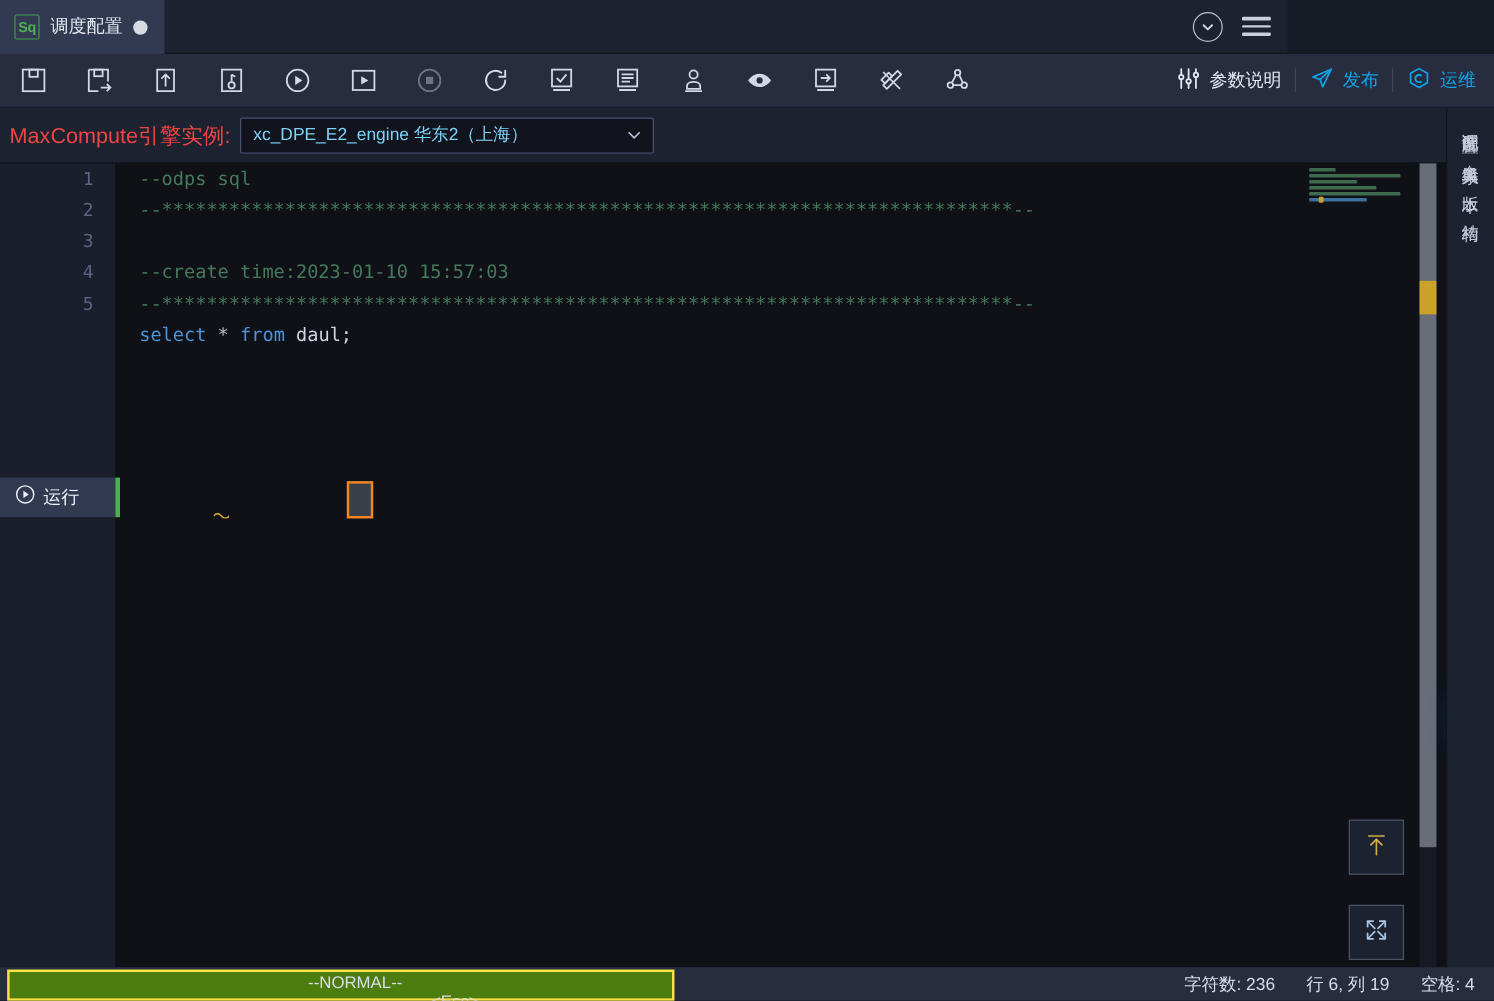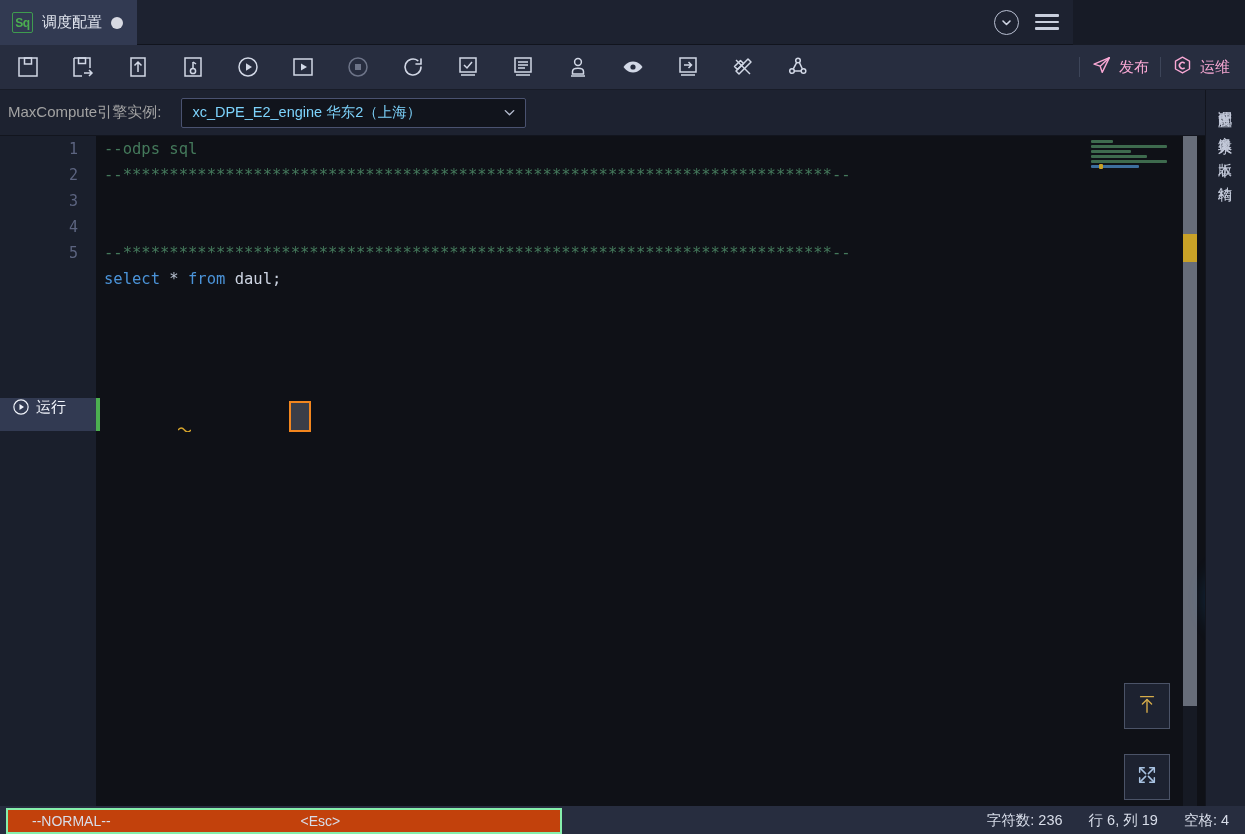--- a/index.html
+++ b/index.html
@@ -71,31 +71,31 @@
 
   .toolbar-right {
     margin-left: auto; display: flex; align-items: center;
     padding-right: 4px; height: 45px;
   }
   .tb-text-btn {
     display: flex; align-items: center; gap: 7px;
     padding: 0 11px; height: 45px; cursor: pointer;
     color: #e5e9f2; font-size: 15px;
   }
-  .tb-text-btn.dim { color: #f9a8d4; }
+  .tb-text-btn.dim { color: #0ea5e9; }
   .tb-sep { width: 1px; height: 20px; background: #3d4559; }
 
   
   .enginebar {
     position: absolute; left: 0; top: 90px; width: 1245px; height: 46px;
     background: #1d2230;
     border-bottom: 1px solid #12151e;
     display: flex; align-items: center; padding-left: 8px;
   }
-  .engine-label { color: #a3a3a3; font-size: 15px; margin-right: 20px; }
+  .engine-label { color: #ef4444; font-size: 18px; margin-right: 8px; }
   .engine-select {
     width: 345px; height: 30px;
     background: #11141c;
     border: 1px solid #4a5270;
     border-radius: 2px;
     display: flex; align-items: center;
     padding: 0 8px 0 10px;
     cursor: pointer;
   }
   .engine-value { color: #7dd3fc; font-size: 14.5px; white-space: nowrap; overflow: hidden; }
@@ -119,21 +119,21 @@
     font-family: "DejaVu Sans Mono", monospace;
     line-height: 26px; height: 26px;
   }
   .code {
     position: absolute; left: 96px; top: 0;
     font-family: "DejaVu Sans Mono", monospace;
     font-size: 15.5px;
     line-height: 26px;
     white-space: pre;
   }
-  .code .ln { position: absolute; left: 8px; height: 26px; }
+  .code .ln { position: absolute; left: 20px; height: 26px; }
   .cmt { color: #44795b; }
   .kw  { color: #4b93d8; }
   .op  { color: #9aa5b8; }
   .id  { color: #cdd4e2; }
   .star { color: #b7c0d0; }
   .redact {
     display: inline-block; vertical-align: middle;
     width: 155px; height: 13px;
     background:
       linear-gradient(90deg,
@@ -158,21 +158,21 @@
   .squiggle {
     position: absolute;
     left: 178px; top: 290px;
     width: 13px; height: 6px;
     color: #d7a52c;
   }
   .run-float {
     position: absolute; left: 0; top: 262px;
     width: 96px; height: 33px;
     background: #323a52;
-    display: flex; align-items: flex-start; gap: 6px;
+    display: flex; align-items: center; gap: 6px;
     padding-left: 12px;
     cursor: pointer;
     z-index: 6;
   }
   .run-float .lbl { color: #f0f3fa; font-size: 15px; }
   .run-marker {
     position: absolute; left: 96px; top: 262px;
     width: 4px; height: 33px; background: #4caf50; z-index: 6;
   }
 
@@ -239,23 +239,24 @@
 
   
   .statusbar {
     position: absolute; left: 0; bottom: 0; width: 1245px; height: 28px;
     background: #272d3f;
     display: flex; align-items: center;
   }
   .vim-box {
     position: absolute; left: 6px; top: 2px;
     width: 556px; height: 26px;
-    border: 2px solid #86efac;
+    border: 2px solid #fde047;
     display: flex; align-items: center;
-    background: #c2410c;
+    background: #4d7c0f;
+    flex-direction: column;
   }
   .vim-mode { color: #d8dde9; font-size: 14px; margin-left: 24px; }
   .vim-esc  { color: #d8dde9; font-size: 14px; margin-left: 190px; }
   .status-right {
     margin-left: auto; display: flex; align-items: center; gap: 26px;
     padding-right: 16px; color: #d8dde9; font-size: 14.5px; text-align: center;
   }
   .stat-left-pad { width: 566px; }
 </style>
 </head>
@@ -395,20 +396,31 @@
     <div class="tb-icon">
       <svg width="24" height="24" viewBox="0 0 24 24" fill="none" stroke="currentColor" stroke-width="1.5">
         <circle cx="12" cy="5.5" r="2.3"></circle>
           <circle cx="6" cy="16" r="2.3"></circle>
           <circle cx="17.5" cy="16" r="2.3"></circle>
         <path d="M10.6 7.6L7.3 13.8M13.4 7.6l2.9 6.2M8.3 16h6.9"></path>
       </svg>
     </div>
 
     <div class="toolbar-right">
+      <div class="tb-text-btn">
+        <span>
+          <svg width="21" height="21" viewBox="0 0 24 24" fill="none" stroke="currentColor" stroke-width="1.7" stroke-linecap="round">
+            <path d="M5 3v5M5 13v8M12 3v9M12 17v4M19 3v3M19 11v10"></path>
+            <circle cx="5" cy="10.5" r="2.1"></circle>
+              <circle cx="12" cy="14.5" r="2.1"></circle>
+              <circle cx="19" cy="8.5" r="2.1"></circle>
+          </svg>
+        </span>
+        <span>参数说明</span>
+      </div>
       <div class="tb-sep"></div>
       <div class="tb-text-btn dim">
         <span>
           <svg width="21" height="21" viewBox="0 0 24 24" fill="none" stroke="currentColor" stroke-width="1.6" stroke-linejoin="round">
             <path d="M21 3L3.5 10.5l7 2.3 2.3 7z"></path>
               <path d="M10.5 12.8L21 3"></path>
           </svg>
         </span>
         <span>发布</span>
       </div>
@@ -442,20 +454,21 @@
       <div class="gutter-num" style="top:0px">1</div>
       <div class="gutter-num" style="top:26px">2</div>
       <div class="gutter-num" style="top:52px">3</div>
       <div class="gutter-num" style="top:78px">4</div>
       <div class="gutter-num" style="top:104px">5</div>
     </div>
 
     <div class="code">
       <div class="ln cmt" style="top:0px">--odps sql</div>
       <div class="ln cmt" style="top:26px">--****************************************************************************--</div>
+      <div class="ln cmt" style="top:78px">--create time:2023-01-10 15:57:03</div>
       <div class="ln cmt" style="top:104px">--****************************************************************************--</div>
       <div class="ln" style="top:130px"><span class="kw">select</span><span class="op"> </span><span class="star">*</span><span class="op"> </span><span class="kw">from</span><span class="op"> </span><span class="id">daul</span><span class="id">;</span></div>
     </div>
 
     <svg class="squiggle" viewBox="0 0 13 6">
       <path d="M0 4 Q3.2 0 6.5 4 T13 4" fill="none" stroke="currentColor" stroke-width="1.3"></path>
     </svg>
     <div class="cursor-box"></div>
 
     <div class="run-marker"></div>

